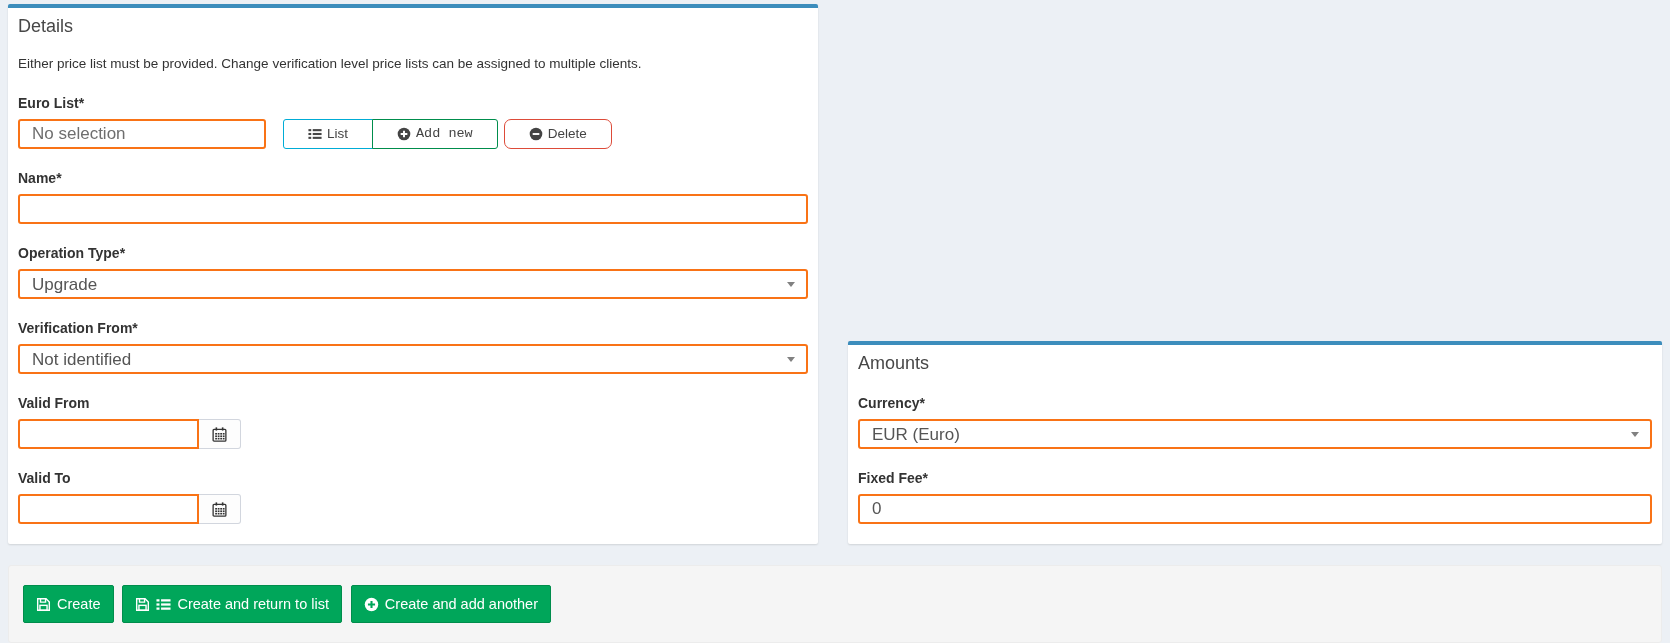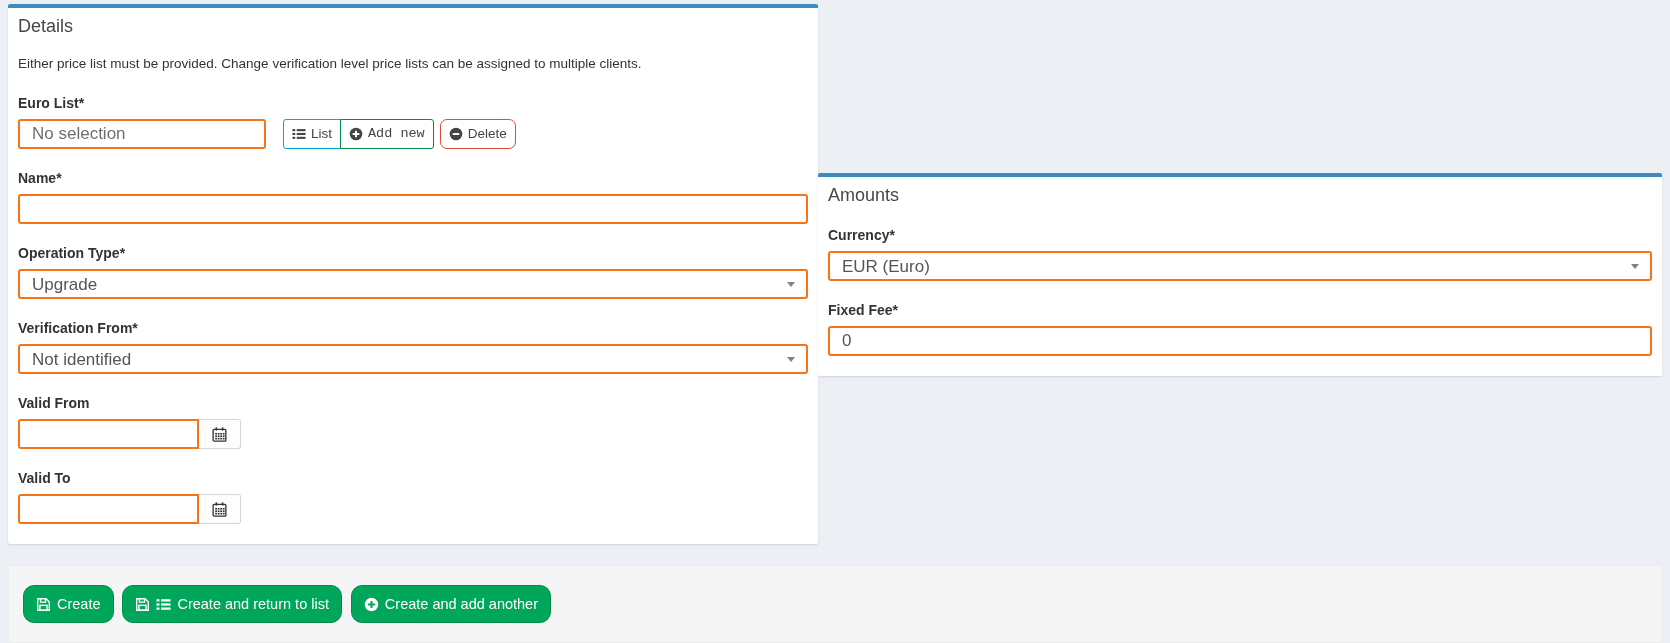--- a/index.html
+++ b/index.html
@@ -3,21 +3,21 @@
 <meta charset="utf-8">
 <style>
   * { box-sizing: border-box; }
   html,body { margin:0; padding:0; }
   body {
     width:1670px; height:643px; overflow:hidden;
     background:#ecf0f5;
     font-family:"Liberation Sans","DejaVu Sans",sans-serif;
     font-size:14px; color:#333;
   }
-  .content { display:flex; align-items:center; padding:4px 8px 0 8px; }
+  .content { display:flex; align-items:flex-end; gap:30px; padding:4px 8px 0 8px; }
   .col-left  { width:810px; flex:none; }
   .col-right { flex:1; }
 
   .box {
     background:#fff;
     border-top:4px solid #3c8dbc;
     border-radius:2px;
     box-shadow:0 1px 2px rgba(0,0,0,.12);
   }
   .box-header { padding:6px 10px 0 10px; }
@@ -50,21 +50,21 @@
     width:0; height:0; pointer-events:none;
     border-left:4px solid transparent; border-right:4px solid transparent;
     border-top:5px solid #818181;
   }
 
   
   .pricelist-row { display:flex; align-items:flex-start; }
   .pricelist-row .form-control { width:248px; flex:none; }
   .btn-mini {
     display:inline-flex; align-items:center; gap:5px;
-    height:30px; padding:4px 8px;
+    height:30px; padding:4px 24px;
     background:#fff; color:#444; font-size:13.5px; font-family:inherit;
     border:1px solid #ccc; cursor:pointer; line-height:1;
   }
   .btn-group { display:inline-flex; margin-left:17px; }
   .btn-list    { border-color:#00acd6; border-radius:3px 0 0 3px; }
   .btn-addnew  { border-color:#008d4c; border-radius:0 3px 3px 0; margin-left:-1px;font-family:Liberation Mono, monospace; }
   .btn-delete  { border-color:#dd4b39; border-radius:7px; margin-left:6px; }
 
   
   .input-group { display:inline-flex; width:223px; }
@@ -79,21 +79,21 @@
 
   
   .action-bar {
     margin:21px 8px 0 8px;
     background:#f5f5f5; border:1px solid #ececec; border-radius:3px;
     padding:19px 14px;
   }
   .btn-success {
     display:inline-flex; align-items:center; gap:6px;
     height:33px; padding:18px 12px; margin-right:5px;
-    background:#00a65a; border:1px solid #008d4c; border-radius:11px;
+    background:#00a65a; border:1px solid #008d4c; border-radius:2px;
     color:#fff; font-size:14.5px; font-family:inherit; cursor:pointer; line-height:1;
     --hole:#00a65a;
   }
   .btn-mini svg, .btn-success svg, .addon-btn svg { display:block; }
   .btn-addnew { --hole:#ffffff; }
   .btn-delete { --hole:#ffffff; }
 </style>
 </head>
 <body>
 

